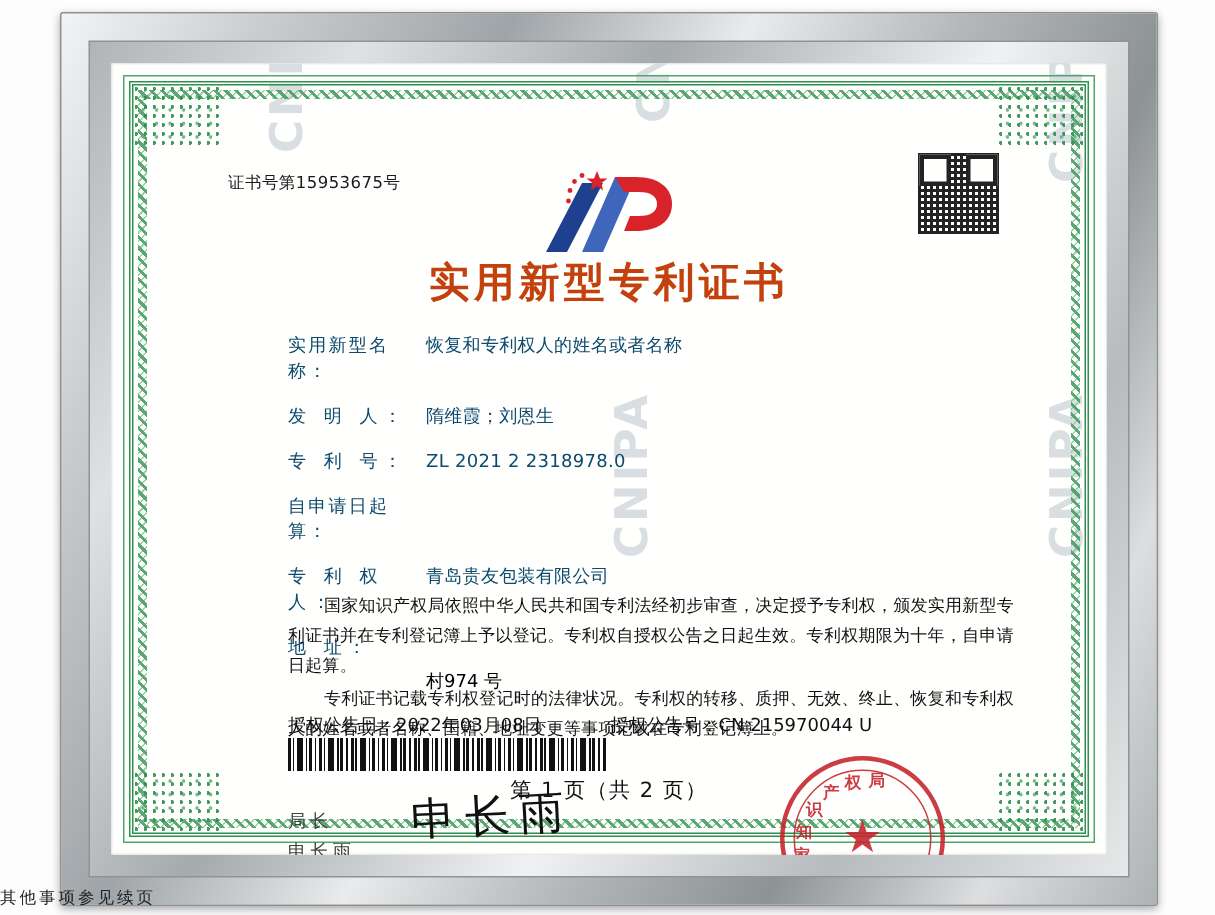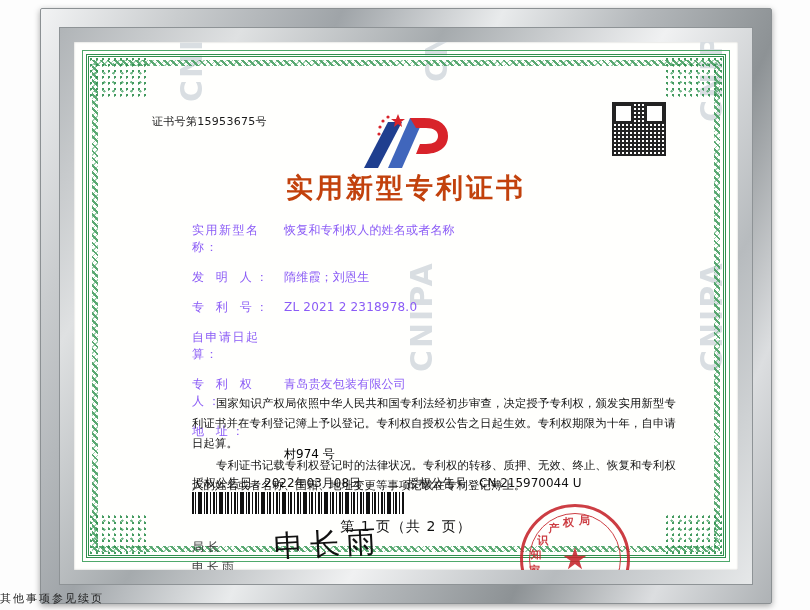--- a/index.html
+++ b/index.html
@@ -102,21 +102,21 @@
     width:96px;height:60px;
   }
   .title{
     position:absolute;left:0;right:0;top:128px;text-align:center;
     font-family:"DejaVu Sans","Liberation Sans",sans-serif;
     font-size:27px;font-weight:bold;color:#c2410c;letter-spacing:3px;
   }
 
   
   .fields{position:absolute;left:118px;top:180px;right:60px;}
-  .f-row{display:flex;font-size:12px;color:#8b5cf6;margin-bottom:13px;line-height:17px;}
+  .f-row{display:flex;font-size:12px;color:#0c4a6e;margin-bottom:13px;line-height:17px;}
   .f-label{width:92px;flex:none;letter-spacing:4px;}
   .f-label.wide{letter-spacing:1.5px;}
   .f-value{flex:1;letter-spacing:.2px;}
   .f-sub{margin-left:92px;font-size:12px;margin-top:-7px;margin-bottom:12px;}
   .row-inline{display:flex;font-size:12px;color:#111;margin-bottom:6px;}
   .inline-a{width:215px;}
   .inline-b{flex:1;}
 
   
   .para{

